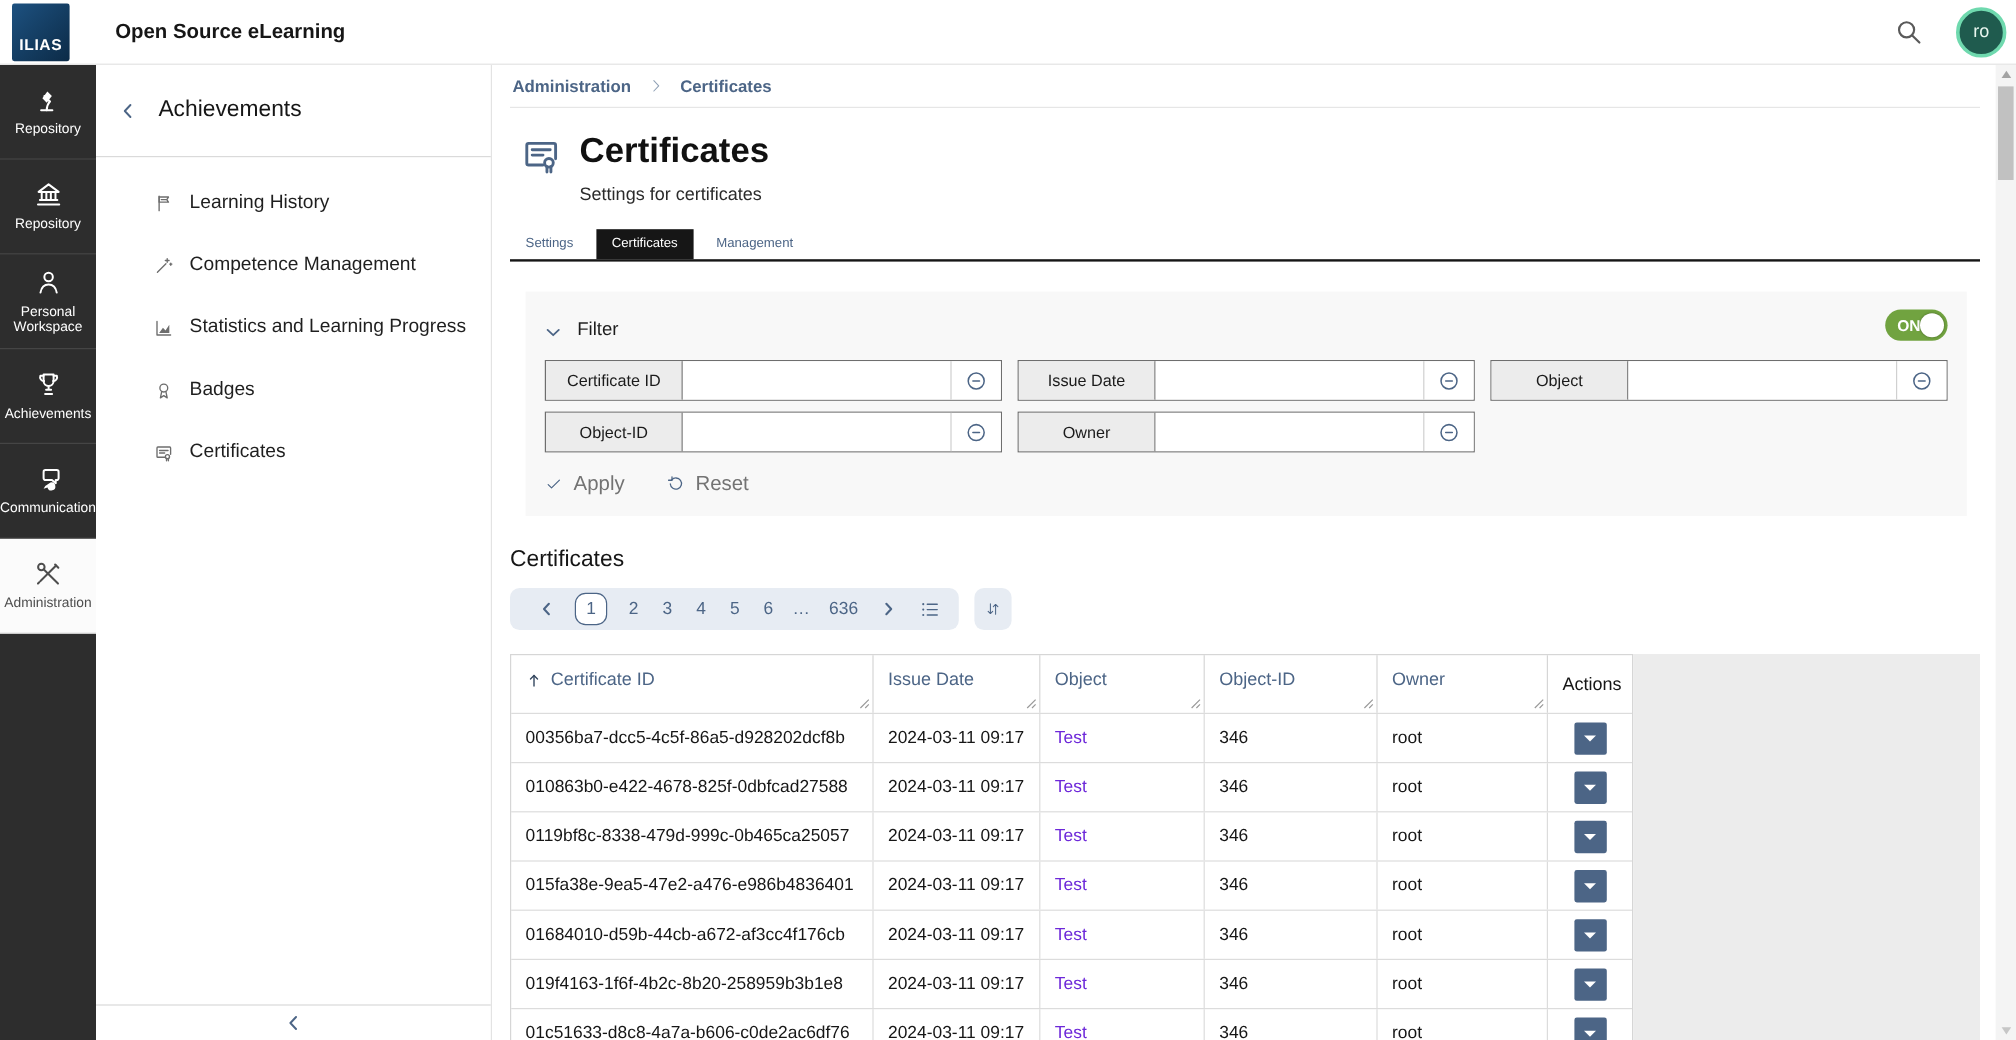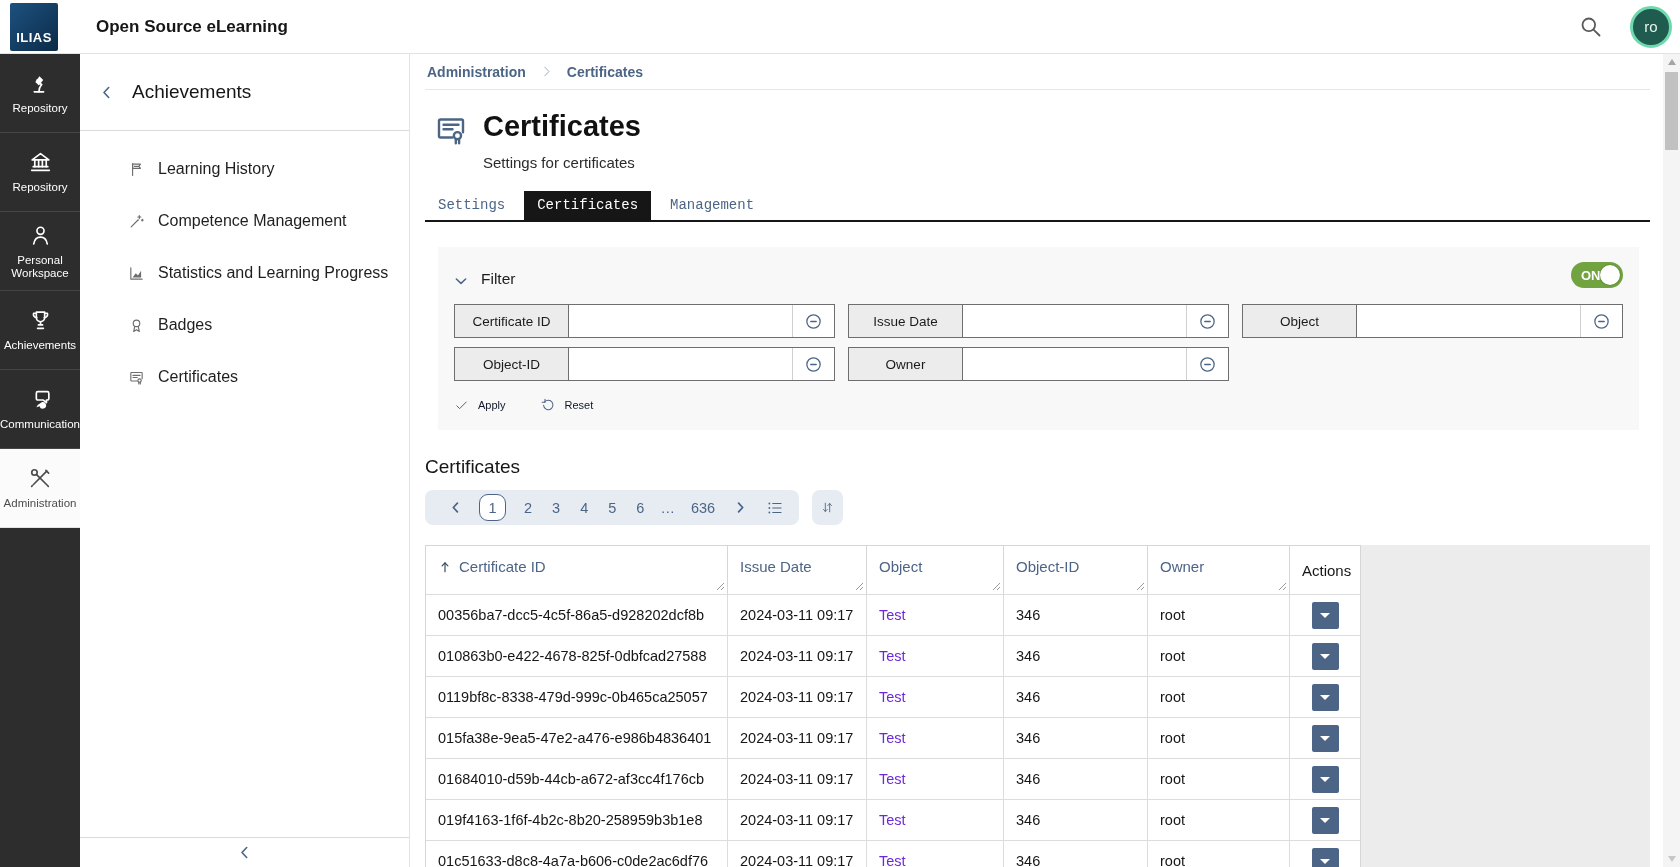--- a/index.html
+++ b/index.html
@@ -55,21 +55,21 @@
     border-bottom:1px solid #e6e6e6; padding-left:2px; }
   .bc-link { color:#4c6586; font-size:14px; font-weight:700; cursor:pointer; }
   .bc-sep { color:#8fa0b5; display:flex; }
 
   .title-block { display:flex; gap:14px; padding:20px 0 0 8px; }
   .title-icon { color:#4c6586; margin-top:2px; }
   .page-title { font-size:29px; font-weight:700; color:#111; line-height:32px; }
   .page-subtitle { font-size:15px; color:#2b2b2b; margin-top:12px; }
 
   .tabs { margin-top:20px; border-bottom:2px solid #161616; display:flex; gap:6px; }
-  .tab { font-size:14px; padding:6px 13px 7px; color:#4c6586; cursor:pointer;font-family:Liberation Mono, monospace; }
+  .tab { font-size:11px; padding:6px 13px 7px; color:#4c6586; cursor:pointer; }
   .tab.active { background:#161616; color:#fff; }
 
   
   .filter-panel { margin:25px 11px 0 13px; background:#f8f8f8; padding:15px 16px 17px; }
   .filter-head { display:flex; align-items:flex-end; }
   .filter-head .chev { color:#4c6586; display:flex; margin-right:13px; cursor:pointer; }
   .filter-title { font-size:15.5px; color:#1d1d1d; }
   .toggle { margin-left:auto; width:52px; height:26px; border-radius:13px;
     background:#71a340; position:relative; cursor:pointer; }
   .toggle .t-label { position:absolute; left:10px; top:50%; transform:translateY(-50%);
@@ -81,21 +81,21 @@
   .f-field { height:34px; display:flex; border:1px solid #6e6e6e; background:#fff; }
   .f-label { width:114px; flex:none; background:#ececec; border-right:1px solid #6e6e6e;
     display:flex; align-items:center; justify-content:center; font-size:13.5px; color:#1b1b1b; }
   .f-input { flex:1; border:none; outline:none; padding:0 9px; font-size:14px;
     font-family:inherit; min-width:0; }
   .f-remove { width:42px; flex:none; border:none; border-left:1px solid #d0d0d0;
     background:#fff; display:flex; align-items:center; justify-content:center;
     color:#4c6586; cursor:pointer; }
   .filter-actions { margin-top:16px; display:flex; gap:34px; }
   .fa-btn { display:flex; align-items:center; gap:9px; background:none; border:none;
-    font-family:inherit; font-size:11px; color:#0f172a; cursor:pointer;justify-content:flex-end; }
+    font-family:inherit; font-size:17px; color:#737373; cursor:pointer;justify-content:flex-end; }
   .fa-btn svg { color:#4c6586; }
 
   .section-title { margin-top:26px; font-size:19px; color:#161616; }
 
   
   .pager-row { margin-top:12px; display:flex; gap:13px; }
   .pager { background:#e7ecf3; border-radius:8px; height:35px; display:flex;
     align-items:center; padding:0 15px; color:#4c6586; }
   .pg-item { margin:0 10px; font-size:14.5px; cursor:pointer; }
   .pg-ellipsis { margin:0 6px; font-size:14.5px; }

